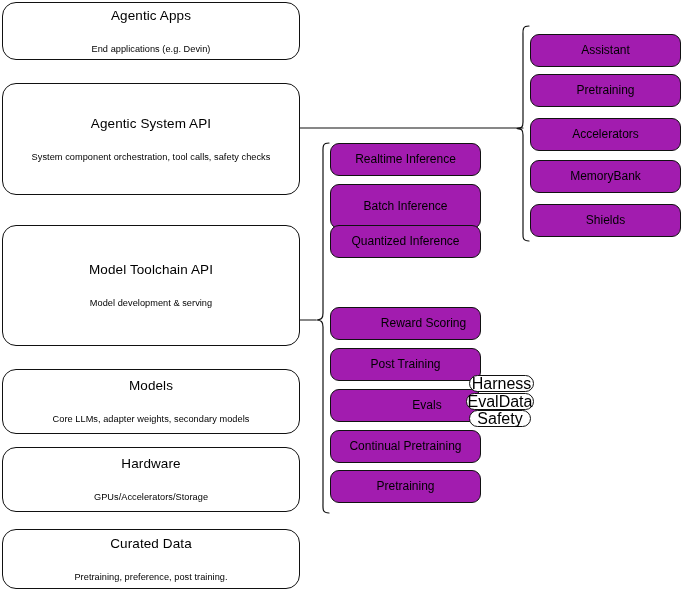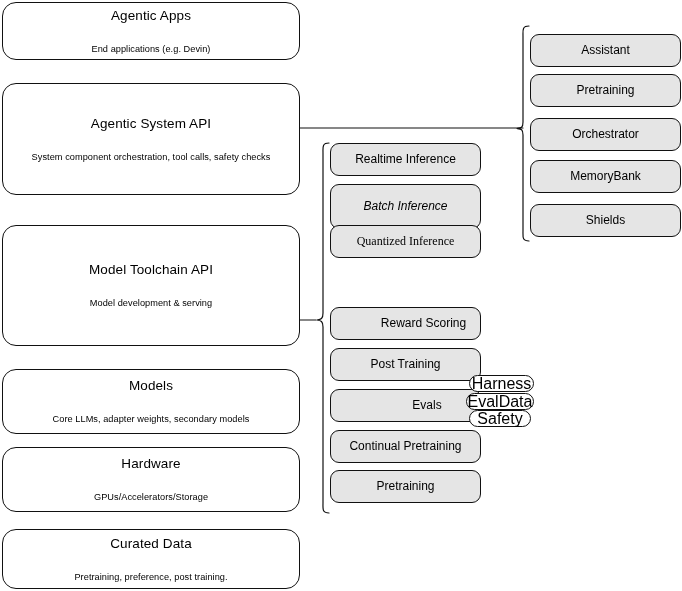--- a/index.html
+++ b/index.html
@@ -41,21 +41,21 @@
     font-size: 9.2px;
     line-height: 13px;
     color: #000000;
     margin-top: 3px;
     letter-spacing: 0.05px;
   }
   .cap-box {
     position: absolute;
     border: 1.2px solid #111111;
     border-radius: 9px;
-    background: #e5e5e5;
+    background: #a21caf;
     box-sizing: border-box;
     display: flex;
     align-items: center;
     justify-content: center;
     text-align: center;
     font-size: 12px;
     line-height: 15px;
     color: #000000;
   }
   .pill-box {
@@ -150,25 +150,25 @@
              C 323 319, 321 319.5, 317 320
              C 321 320.5, 323 321, 323 327
              L 323 503
              C 323 509, 322 513, 329 513"></path>
   </svg>
 
   <div class="cap-box" style="left:330px; top:143px; width:151px; height:33px;">
     <span>Realtime Inference</span>
   </div>
 
-  <div class="cap-box" style="left:330px; top:184px; width:151px; height:45px;font-style:italic;">
+  <div class="cap-box" style="left:330px; top:184px; width:151px; height:45px;">
     <span>Batch Inference</span>
   </div>
 
-  <div class="cap-box" style="left:330px; top:225px; width:151px; height:33px;font-family:Liberation Serif, serif;">
+  <div class="cap-box" style="left:330px; top:225px; width:151px; height:33px;">
     <span>Quantized Inference</span>
   </div>
 
 
   <div class="cap-box" style="left:330px; top:307px; width:151px; height:33px;padding-left:36px;">
     <span>Reward Scoring</span>
   </div>
 
   <div class="cap-box" style="left:330px; top:348px; width:151px; height:33px;">
     <span>Post Training</span>
@@ -200,21 +200,21 @@
 
   <div class="cap-box" style="left:530px; top:34px; width:151px; height:33px;">
     <span>Assistant</span>
   </div>
 
   <div class="cap-box" style="left:530px; top:74px; width:151px; height:33px;">
     <span>Pretraining</span>
   </div>
 
   <div class="cap-box" style="left:530px; top:118px; width:151px; height:33px;">
-    <span>Orchestrator</span>
+    <span>Accelerators</span>
   </div>
 
   <div class="cap-box" style="left:530px; top:160px; width:151px; height:33px;">
     <span>MemoryBank</span>
   </div>
 
   <div class="cap-box" style="left:530px; top:204px; width:151px; height:33px;">
     <span>Shields</span>
   </div>
 

